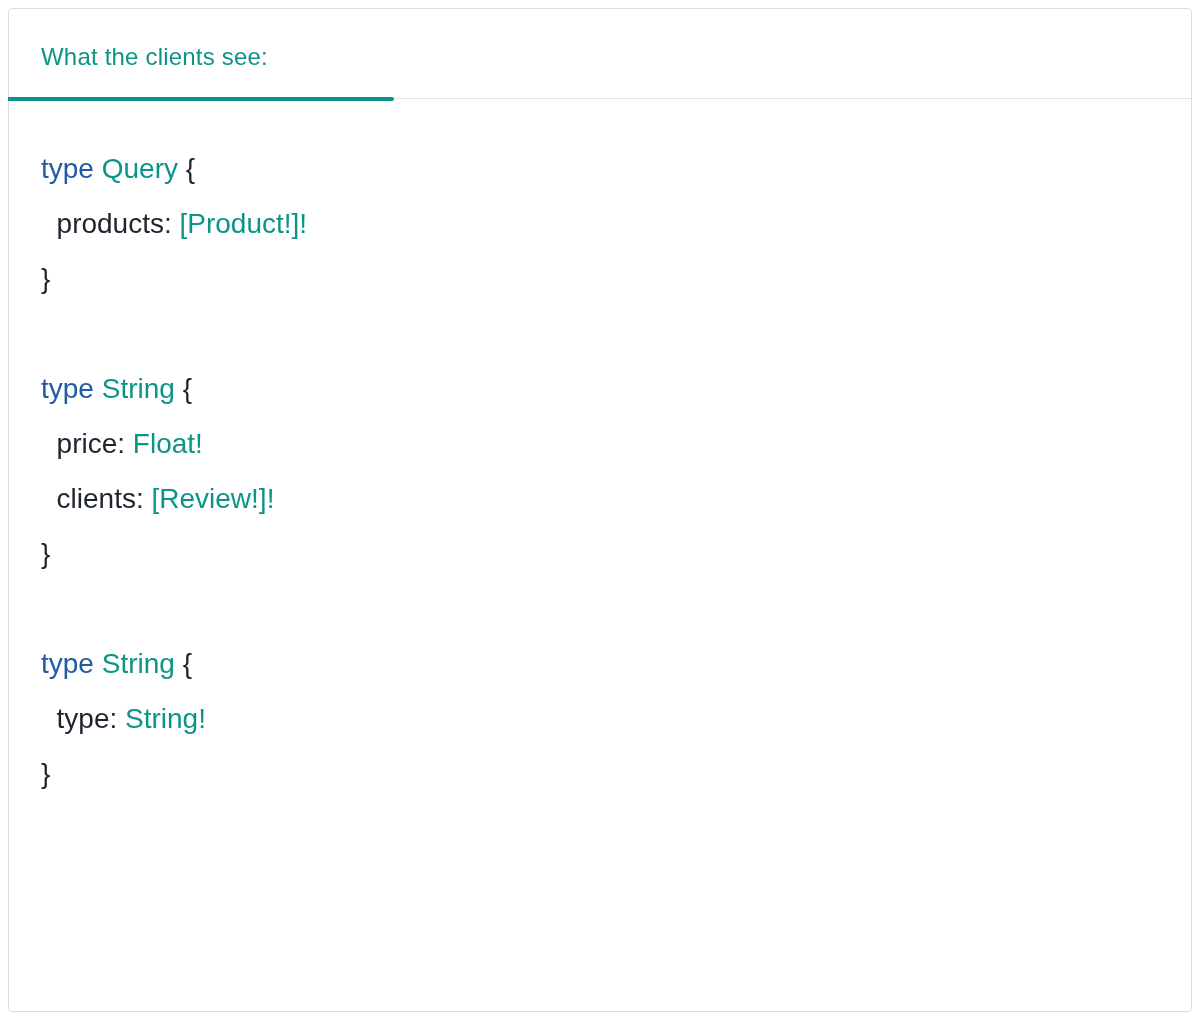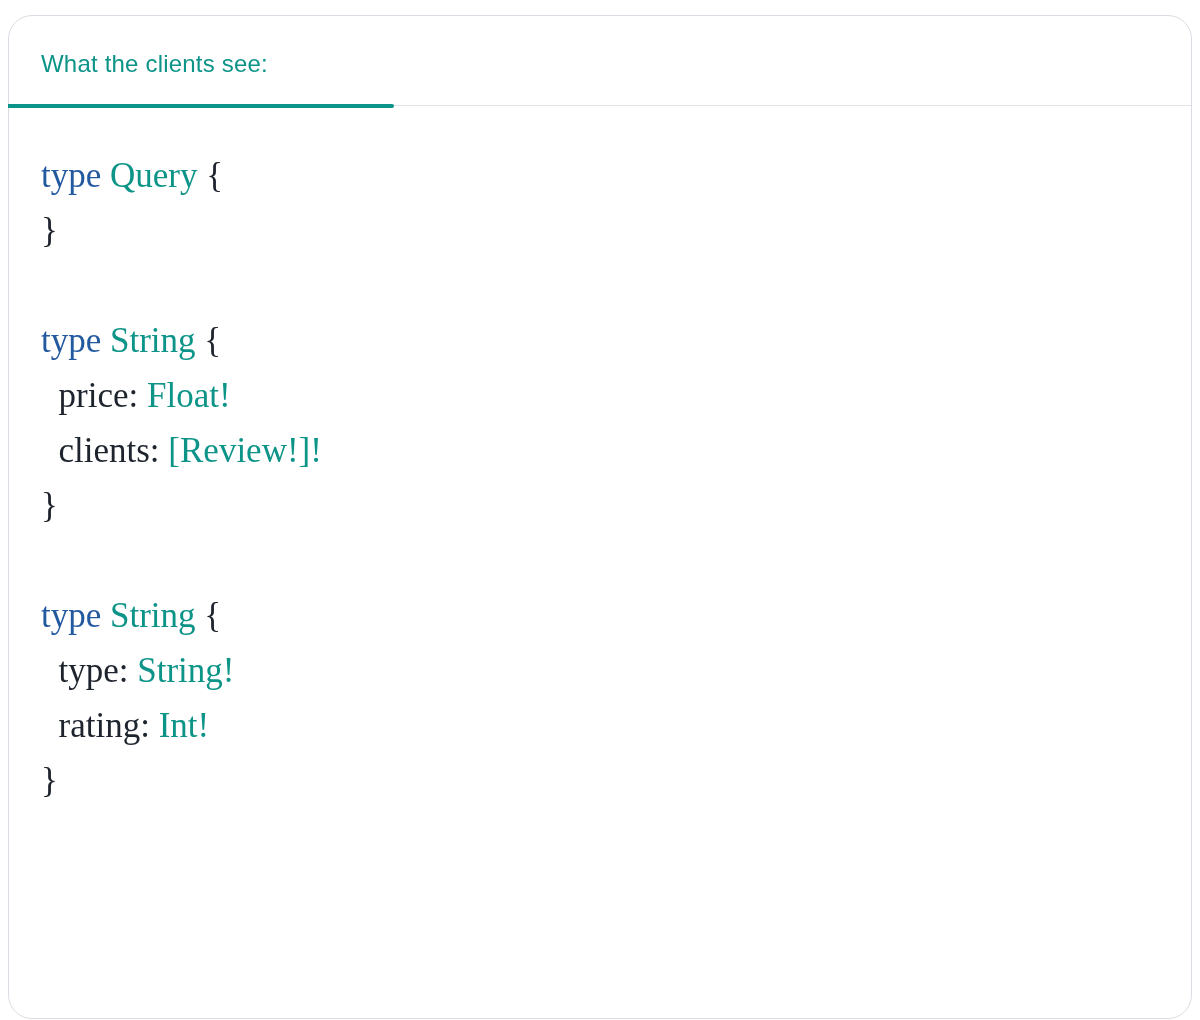--- a/index.html
+++ b/index.html
@@ -10,59 +10,59 @@
     --border:#d9dde3;
   }
   *{box-sizing:border-box;}
   html,body{margin:0;padding:0;background:#ffffff;}
   body{
     width:1200px;height:1020px;position:relative;
     font-family:"Liberation Sans",sans-serif;
   }
   .card{
     position:absolute;left:8px;top:8px;width:1184px;height:1004px;
-    background:#ffffff;border:1.5px solid var(--border);border-radius:24px;margin-top:7px;
+    background:#ffffff;border:1.5px solid var(--border);border-radius:4px;
   }
   .tabbar{
     position:relative;height:90px;
     border-bottom:1px solid #e0e4e9;
   }
   .tab{
     position:absolute;left:32px;top:34px;
     font-size:24px;color:var(--accent);letter-spacing:0.2px;
   }
   .tab-underline{
     position:absolute;left:-1px;bottom:-3px;width:386px;height:4px;
     background:var(--accent);border-radius:0 2px 2px 0;
   }
   .code{
     padding:42px 32px 0 32px;
-    font-family:Liberation Serif, serif;
-    font-size:35px;line-height:55px;color:var(--plain);
+    font-family:Liberation Sans, sans-serif;
+    font-size:28px;line-height:55px;color:var(--plain);
   }
   .code-line{white-space:pre;min-height:55px;}
   .tok-kw{color:var(--keyword);}
   .tok-type{color:var(--type);}
   .tok-plain{color:var(--plain);}
 </style>
 </head>
 <body>
 
 <div class="card">
   <div class="tabbar">
     <div class="tab">What the clients see:</div>
     <div class="tab-underline"></div>
   </div>
   <div class="code" id="code">
       <div class="code-line"><span class="tok-kw">type</span><span class="tok-plain"> </span><span class="tok-type">Query</span><span class="tok-plain"> {</span></div>
+      <div class="code-line"><span class="tok-plain">  products: </span><span class="tok-type">[Product!]!</span></div>
       <div class="code-line"><span class="tok-plain">}</span></div>
       <div class="code-line">&nbsp;</div>
       <div class="code-line"><span class="tok-kw">type</span><span class="tok-plain"> </span><span class="tok-type">String</span><span class="tok-plain"> {</span></div>
       <div class="code-line"><span class="tok-plain">  price: </span><span class="tok-type">Float!</span></div>
       <div class="code-line"><span class="tok-plain">  clients: </span><span class="tok-type">[Review!]!</span></div>
       <div class="code-line"><span class="tok-plain">}</span></div>
       <div class="code-line">&nbsp;</div>
       <div class="code-line"><span class="tok-kw">type</span><span class="tok-plain"> </span><span class="tok-type">String</span><span class="tok-plain"> {</span></div>
       <div class="code-line"><span class="tok-plain">  type: </span><span class="tok-type">String!</span></div>
-      <div class="code-line"><span class="tok-plain">  rating: </span><span class="tok-type">Int!</span></div>
       <div class="code-line"><span class="tok-plain">}</span></div>
     </div>
 </div>
 
 </body></html>

